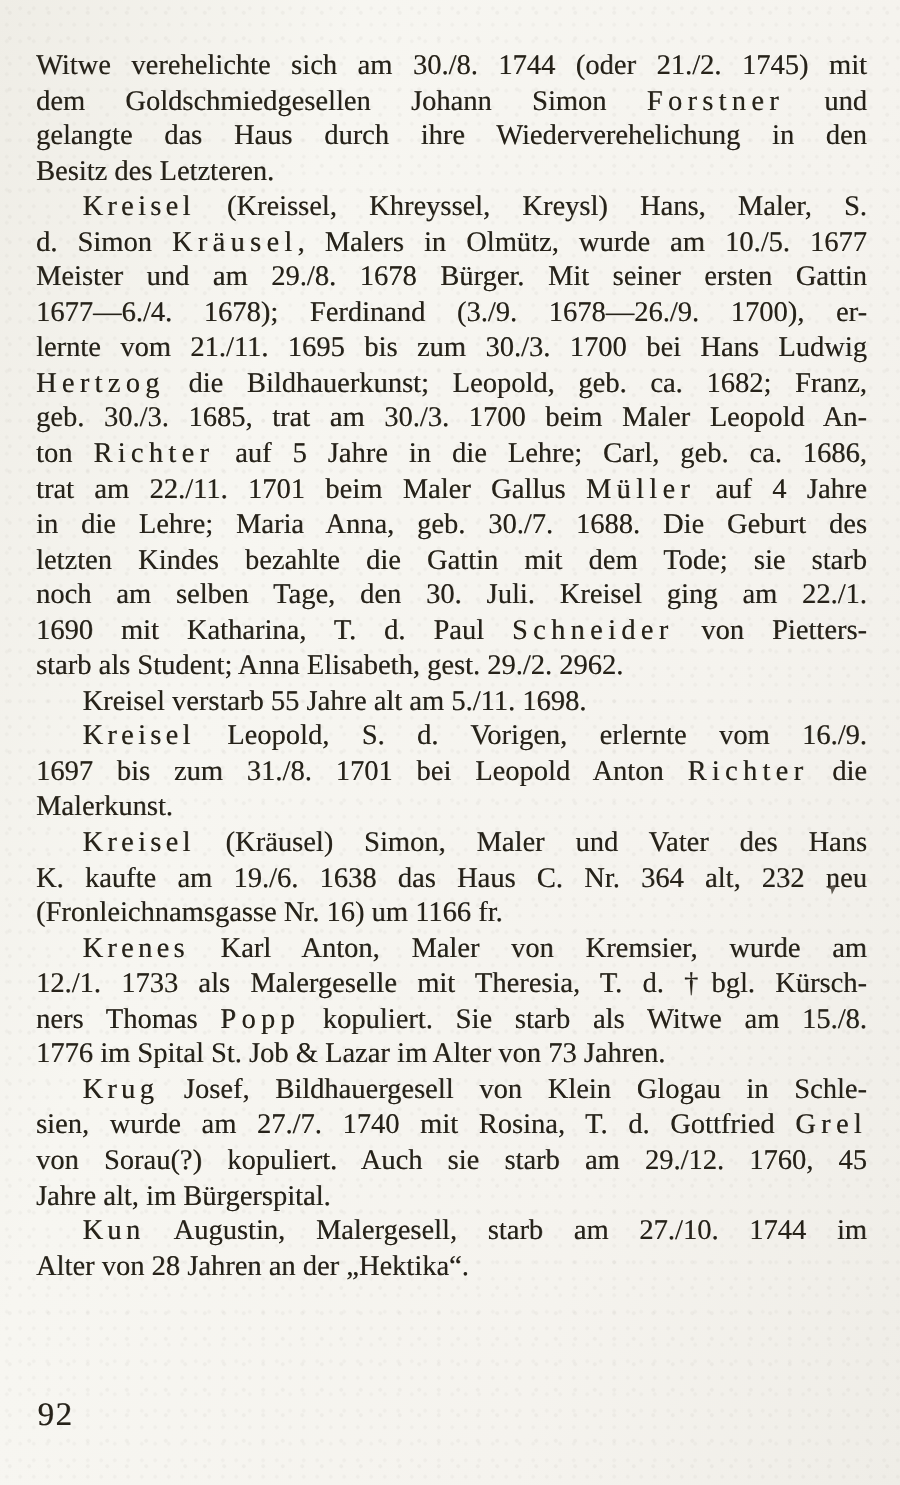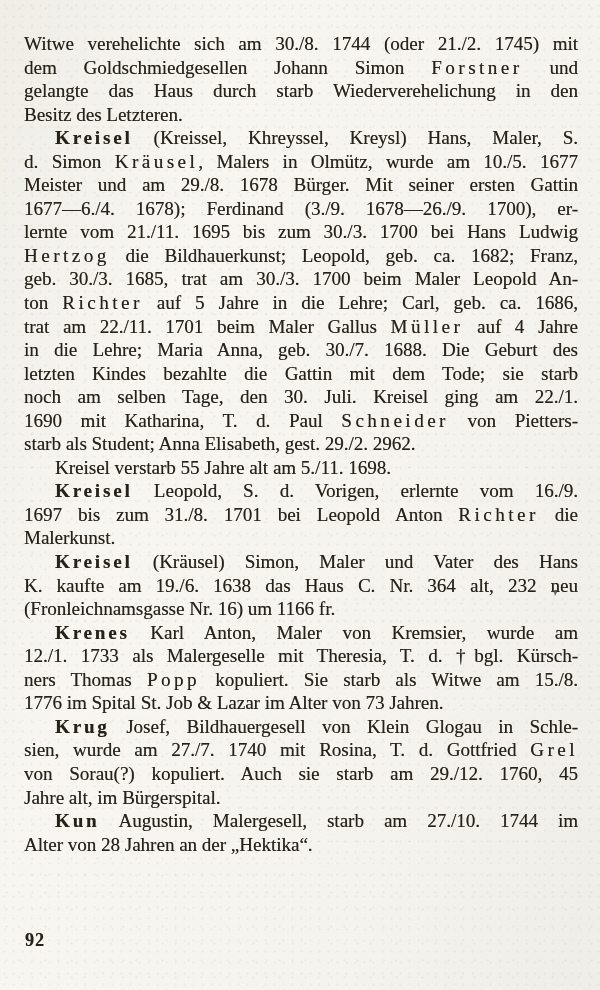--- a/index.html
+++ b/index.html
@@ -42,50 +42,50 @@
     text-align-last: left;
   }
   .line.indent {
     text-indent: 31px;
   }
   .r-n { }
   .r-sp {
     letter-spacing: 0.185em;
   }
   .r-b {
-    font-weight: bold;
+    font-weight: normal;
     letter-spacing: 0.15em;
   }
   .page-number {
     position: absolute;
     left: 25px;
     top: 930px;
-    font-size: 18px;
-    font-weight: bold;
+    font-size: 22px;
+    font-weight: normal;
     letter-spacing: 1px;
     text-shadow: 0.3px 0 0 rgba(38, 34, 25, 0.6);
   }
   .ink-mark {
     position: absolute;
     left: 551px;
     top: 586px;
     font-size: 10px;
     color: #433e35;
     transform: rotate(-38deg);
     opacity: 0.85;
   }
 </style>
 </head>
 <body>
 
 <div class="book-page">
   <div class="page-text">
       <div class="line"><span class="r-n">Witwe verehelichte sich am 30./8. 1744 (oder 21./2. 1745) mit</span></div>
       <div class="line"><span class="r-n">dem Goldschmiedgesellen Johann Simon </span><span class="r-sp">Forstner</span><span class="r-n"> und</span></div>
-      <div class="line"><span class="r-n">gelangte das Haus durch starb Wiederverehelichung in den</span></div>
+      <div class="line"><span class="r-n">gelangte das Haus durch ihre Wiederverehelichung in den</span></div>
       <div class="line last"><span class="r-n">Besitz des Letzteren.</span></div>
       <div class="line indent"><span class="r-b">Kreisel</span><span class="r-n"> (Kreissel, Khreyssel, Kreysl) Hans, Maler, S.</span></div>
       <div class="line"><span class="r-n">d. Simon </span><span class="r-sp">Kräusel</span><span class="r-n">, Malers in Olmütz, wurde am 10./5. 1677</span></div>
       <div class="line"><span class="r-n">Meister und am 29./8. 1678 Bürger. Mit seiner ersten Gattin</span></div>
       <div class="line"><span class="r-n">1677—6./4. 1678); Ferdinand (3./9. 1678—26./9. 1700), er-</span></div>
       <div class="line"><span class="r-n">lernte vom 21./11. 1695 bis zum 30./3. 1700 bei Hans Ludwig</span></div>
       <div class="line"><span class="r-sp">Hertzog</span><span class="r-n"> die Bildhauerkunst; Leopold, geb. ca. 1682; Franz,</span></div>
       <div class="line"><span class="r-n">geb. 30./3. 1685, trat am 30./3. 1700 beim Maler Leopold An-</span></div>
       <div class="line"><span class="r-n">ton </span><span class="r-sp">Richter</span><span class="r-n"> auf 5 Jahre in die Lehre; Carl, geb. ca. 1686,</span></div>
       <div class="line"><span class="r-n">trat am 22./11. 1701 beim Maler Gallus </span><span class="r-sp">Müller</span><span class="r-n"> auf 4 Jahre</span></div>

